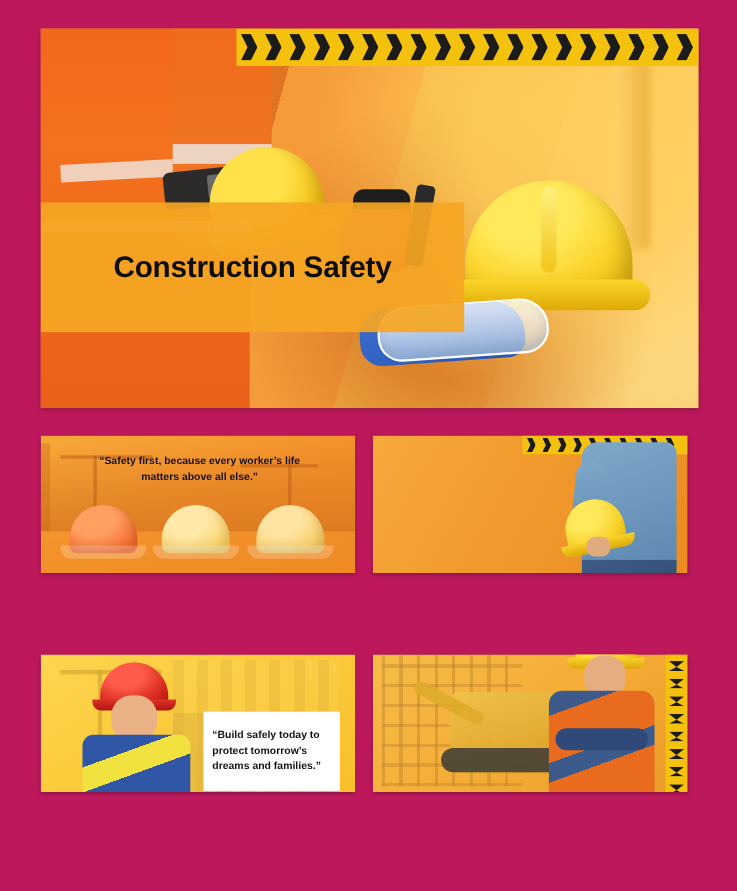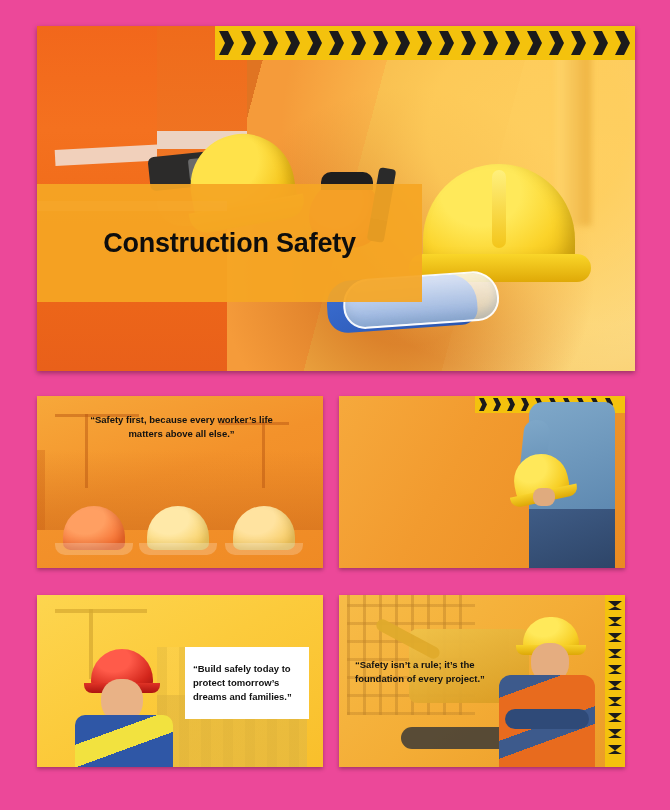--- a/index.html
+++ b/index.html
@@ -10,21 +10,21 @@
   body {
     width: 670px;
     height: 810px;
     font-family: "Liberation Sans", sans-serif;
     overflow: hidden;
   }
   .deck {
     position: relative;
     width: 670px;
     height: 810px;
-    background: #ec4899;
+    background: #be185d;
     padding: 0;
     box-sizing: border-box;
   }
 
   
   .hero {
     position: absolute;
     left: 37px;
     top: 26px;
     width: 598px;
@@ -232,21 +232,21 @@
   .grid {
     position: absolute;
     left: 37px;
     top: 396px;
     width: 598px;
     height: 385px;
   }
   .card {
     position: absolute;
     width: 286px;
-    height: 172px;
+    height: 125px;
     overflow: hidden;
     box-shadow: 0 2px 4px rgba(0,0,0,0.3);
     text-decoration: underline;
   }
   .c1 { left: 0;    top: 0; }
   .c2 { left: 302px; top: 0; }
   .c3 { left: 0;    top: 199px; }
   .c4 { left: 302px; top: 199px; }
 
   .quote {
@@ -562,17 +562,16 @@
           <span class="chev" style="top:118px"></span>
         <span class="chev" style="top:134px"></span>
           <span class="chev" style="top:150px"></span>
       </div>
       <div class="worker4">
         <div class="w4-helmet"></div>
         <div class="w4-face"></div>
         <div class="w4-body"></div>
         <div class="w4-arms"></div>
       </div>
-      <div class="quote">“Safety isn’t a rule; it’s the foundation of every project.”</div>
     </div>
 
   </div>
 </div>
 
 </body></html>

